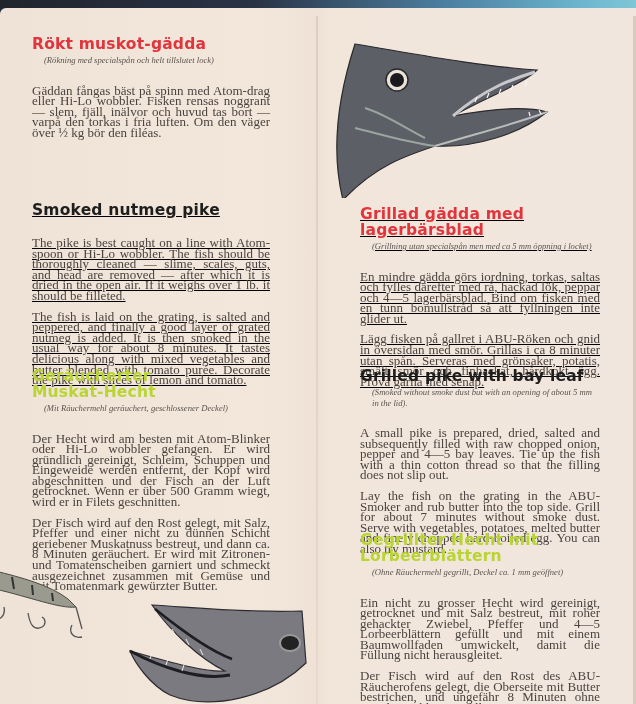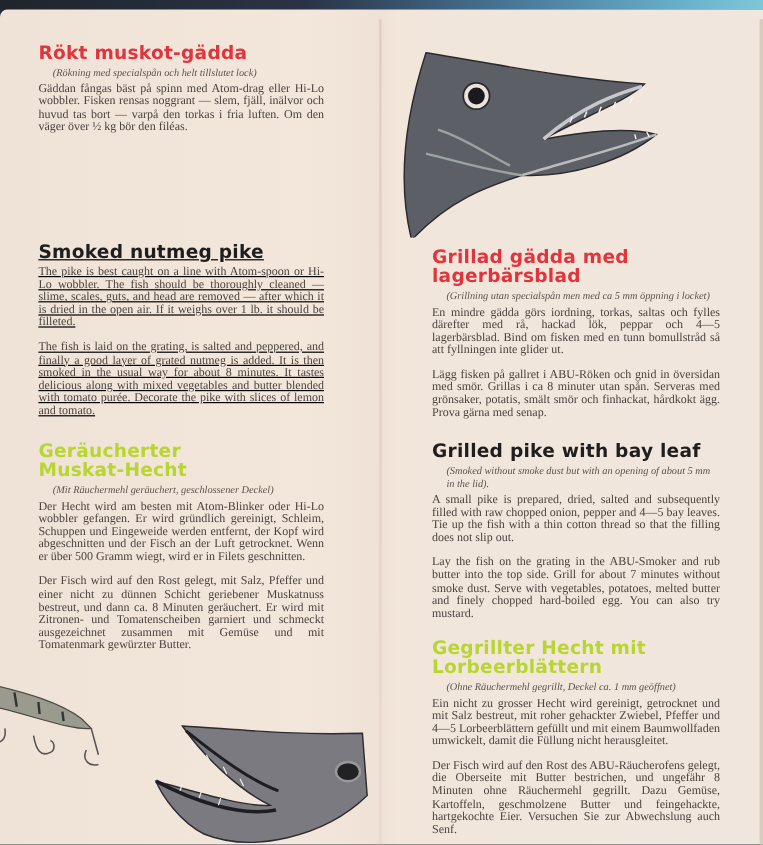--- a/index.html
+++ b/index.html
@@ -36,21 +36,21 @@
       font-size:15.5px; line-height:16px; letter-spacing:0.2px;
     }
     h2.red { color:#e2343c; }
     h2.black { color:#1e1e1e; }
     h2.green { color:#b9d531; }
     .sub {
       margin:3px 0 0 12px; font-style:italic; font-size:8.6px; line-height:10.5px;
       color:#5a534e;
     }
     p.body {
-      margin:4px 0 0 0; font-size:10px; line-height:10.6px; color:#4a433f;
+      margin:20px 0 0 0; font-size:13px; line-height:10.6px; color:#4a433f;
       text-align:justify;
     }
     p.body + p.body { margin-top:10px; }
 
     .illus { position:absolute; }
   </style>
 </head>
 <body>
 
 <div class="topband"></div>
@@ -101,21 +101,21 @@
       <path d="M128,78 C160,50 190,40 210,34" stroke="#c7c7cc" stroke-width="3" fill="none"></path>
       <path d="M110,108 C150,96 190,86 222,74" stroke="#bbb" stroke-width="2" fill="none"></path>
       <circle cx="72" cy="42" r="11" fill="#eae3dc" stroke="#2a2a2e" stroke-width="1.5"></circle>
       <circle cx="72" cy="42" r="7" fill="#1a1a1e"></circle>
       <path d="M40,70 c20,6 40,20 60,30 M30,90 c25,6 50,14 80,18" stroke="#9aa4a0" stroke-width="2" fill="none"></path>
       <path d="M150,64 l2,-5 M162,60 l2,-5 M174,56 l2,-5 M186,52 l2,-5 M200,48 l2,-5 M214,72 l2,4 M204,74 l1,4" stroke="#f5f5f5" stroke-width="1.2"></path>
     </g>
   </svg>
 
   <div class="page right">
-    <div class="section" style="top:198px;">
+    <div class="section" style="top:198px;text-decoration:underline;">
       <h2 class="red">Grillad gädda med</h2>
       <h2 class="red">lagerbärsblad</h2>
       <div class="sub">(Grillning utan specialspån men med ca 5 mm öppning i locket)</div>
       <p class="body">En mindre gädda görs iordning, torkas, saltas och fylles därefter med rå, hackad lök, peppar och 4—5 lagerbärsblad. Bind om fisken med en tunn bomullstråd så att fyllningen inte glider ut.</p>
       <p class="body">Lägg fisken på gallret i ABU-Röken och gnid in översidan med smör. Grillas i ca 8 minuter utan spån. Serveras med grönsaker, potatis, smält smör och finhackat, hårdkokt ägg. Prova gärna med senap.</p>
     </div>
 
     <div class="section" style="top:360px;">
       <h2 class="black">Grilled pike with bay leaf</h2>
       <div class="sub">(Smoked without smoke dust but with an opening of about 5 mm in the lid).</div>

